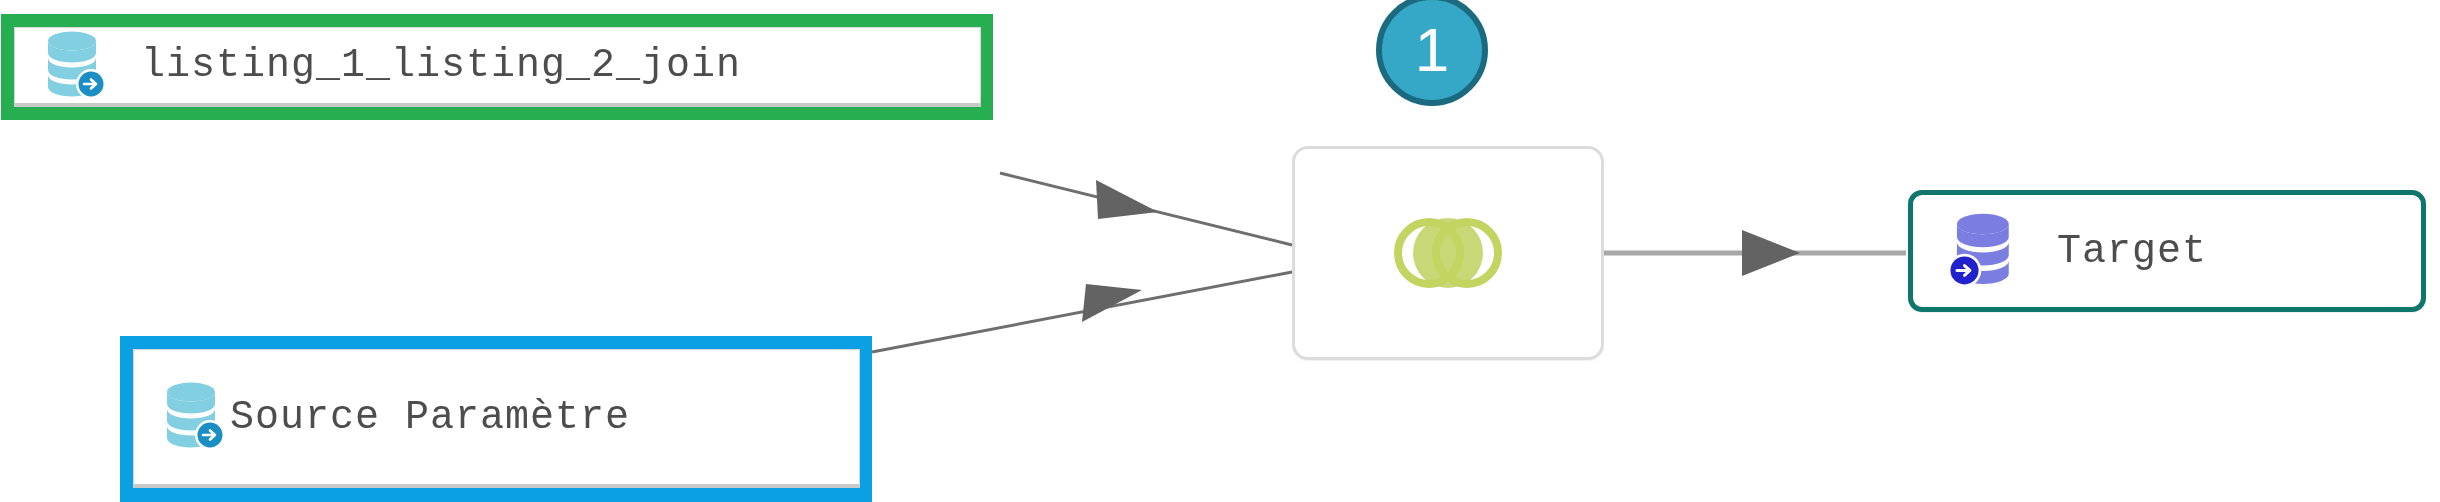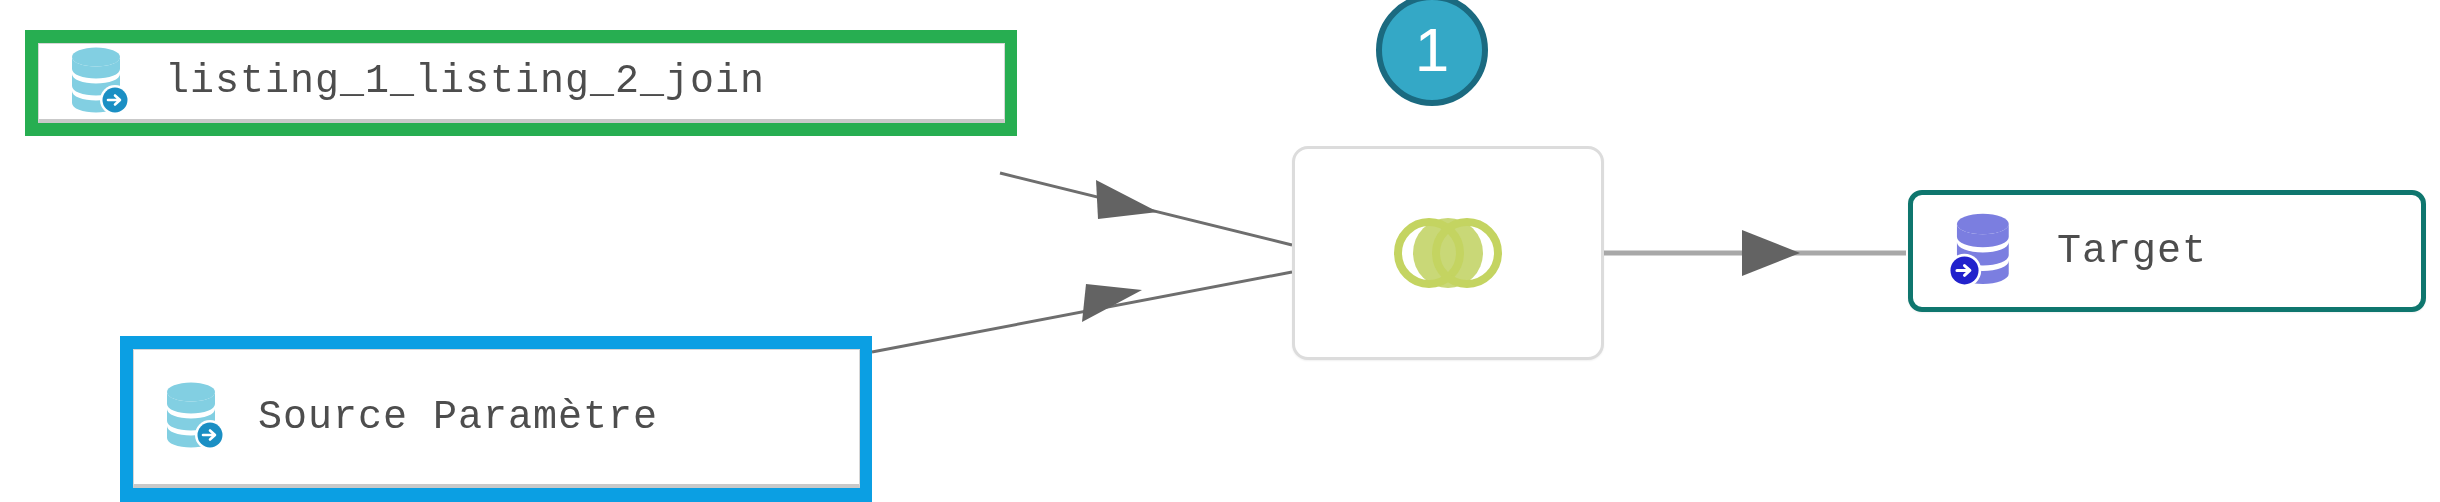--- a/index.html
+++ b/index.html
@@ -98,21 +98,21 @@
       <line x1="872" y1="352" x2="1292" y2="272" stroke="#6e6e6e" stroke-width="3"></line>
       <polygon points="1082,322 1142,290 1086,284" fill="#636363"></polygon>
     </g>
 
     <g>
       <line x1="1602" y1="253" x2="1906" y2="253" stroke="#a8a8a8" stroke-width="5"></line>
       <polygon points="1742,230 1800,253 1742,276" fill="#636363"></polygon>
     </g>
   </svg>
 
-  <div class="node" style="left:25px;top:14px;width:992px;height:106px;margin-top:16px;">
+  <div class="node" style="left:1px;top:14px;width:992px;height:106px;">
     <div class="src-frame" style="background:#27ae51;padding:13px 12px 13px 13px;">
       <div class="src-panel">
 
         <svg class="db-icon" width="70" height="76" viewBox="0 0 70 76" xmlns="http://www.w3.org/2000/svg">
           <g fill="#82cfe2">
             <ellipse cx="31" cy="13" rx="24" ry="9.5"></ellipse>
             <path d="M7 13 v12 a24 9.5 0 0 0 48 0 V13 a24 9.5 0 0 1 -48 0 z"></path>
             <path d="M7 30 v12 a24 9.5 0 0 0 48 0 V30 a24 9.5 0 0 1 -48 0 z"></path>
             <path d="M7 47 v12 a24 9.5 0 0 0 48 0 V47 a24 9.5 0 0 1 -48 0 z"></path>
           </g>
@@ -132,21 +132,21 @@
           <g fill="#82cfe2">
             <ellipse cx="31" cy="13" rx="24" ry="9.5"></ellipse>
             <path d="M7 13 v12 a24 9.5 0 0 0 48 0 V13 a24 9.5 0 0 1 -48 0 z"></path>
             <path d="M7 30 v12 a24 9.5 0 0 0 48 0 V30 a24 9.5 0 0 1 -48 0 z"></path>
             <path d="M7 47 v12 a24 9.5 0 0 0 48 0 V47 a24 9.5 0 0 1 -48 0 z"></path>
           </g>
           <circle cx="50" cy="56" r="15" fill="#ffffff"></circle>
           <circle cx="50" cy="56" r="12.5" fill="#1b8fc4"></circle>
           <path d="M43 56 h9 M50 51.5 l5 4.5 l-5 4.5" stroke="#ffffff" stroke-width="2.6" fill="none" stroke-linecap="round" stroke-linejoin="round"></path>
         </svg>
-        <span class="node-label" style="font-size:40px;margin-left:28px;">Source Paramètre</span>
+        <span class="node-label" style="font-size:40px;">Source Paramètre</span>
       </div>
     </div>
   </div>
 
   <div class="node join-node" style="left:1292px;top:146px;width:312px;height:214px;">
     <svg width="124" height="90" viewBox="0 0 124 90" xmlns="http://www.w3.org/2000/svg">
 
       <path d="M62 10
                A 31 31 0 0 1 62 80
                A 31 31 0 0 1 62 10 z" fill="#c9d877"></path>

